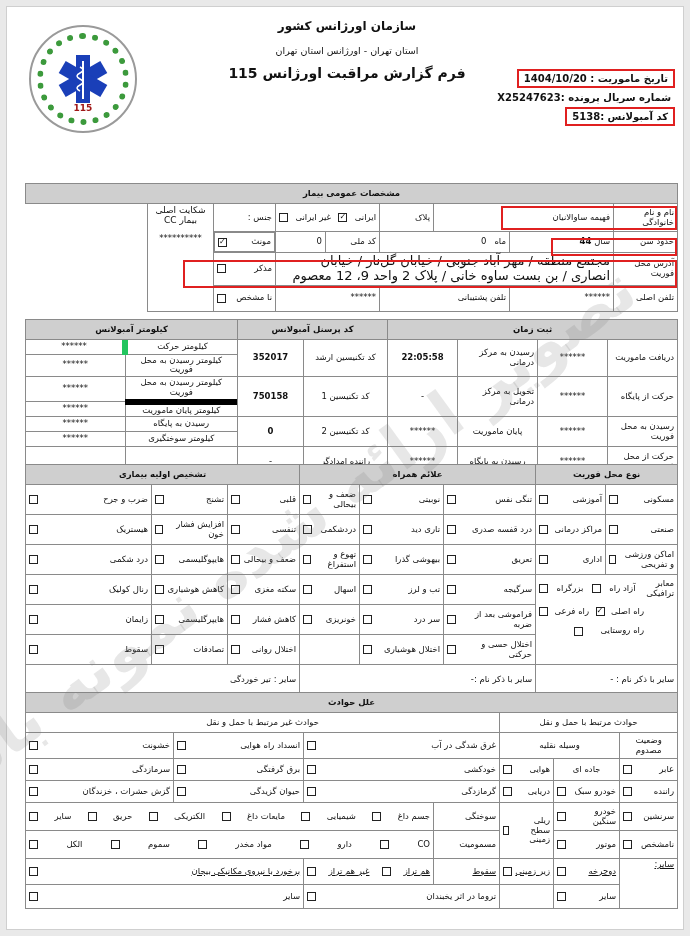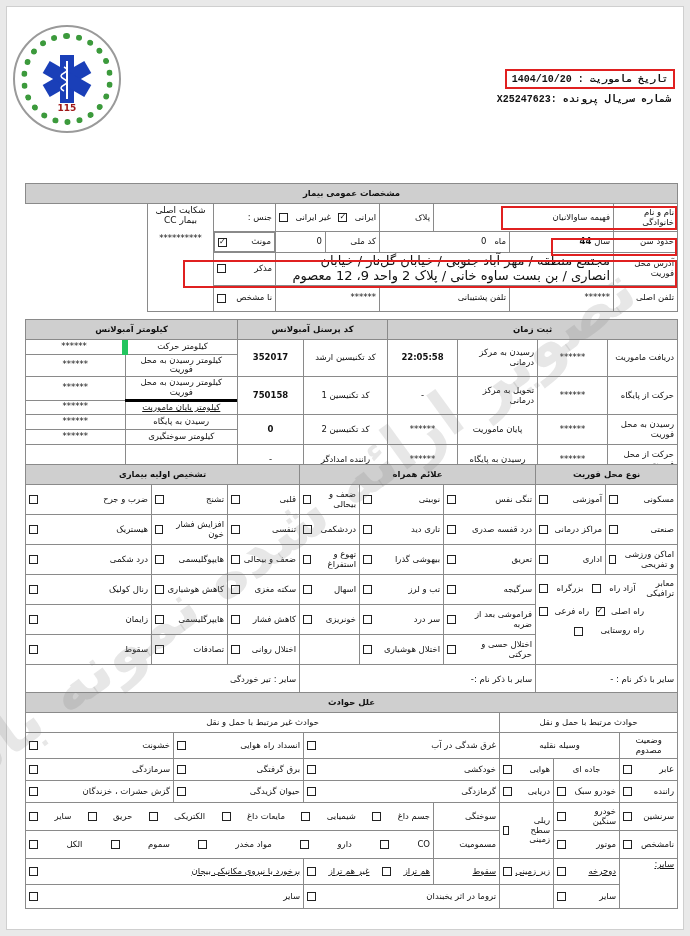--- a/index.html
+++ b/index.html
@@ -12,42 +12,42 @@
     position: absolute; left: 6px; top: 6px; width: 678px; height: 924px;
     background: #fff; border: 1px solid #cfcfcf;
   }
   .watermark {
     position: absolute; left: 60px; top: 420px; width: 620px;
     transform: rotate(-36deg); transform-origin: center;
     font-size: 64px; font-weight: bold; color: rgba(120,120,120,0.18);
     direction: rtl; white-space: nowrap; pointer-events: none; z-index: 5;
   }
   .logo {
-    position: absolute; left: 6px; top: 18px; width: 108px; height: 108px;
+    position: absolute; left: 22px; top: 18px; width: 108px; height: 108px;
     border-radius: 50%; border: 2px solid #9a9a9a; background: #fff;
     display: flex; align-items: center; justify-content: center;
   }
   .logo .ring {
     position: absolute; inset: 6px; border-radius: 50%;
     border: 6px dotted #3c9a3c;
   }
   .logo .code {
     position: absolute; bottom: 18px; width: 100%; text-align: center;
     color: #a01818; font-weight: bold; font-size: 9px;
   }
   .hdr-center {
     position: absolute; left: 190px; top: 10px; width: 300px;
     text-align: center; direction: rtl;
   }
   .hdr-center .org { font-weight: bold; font-size: 12px; margin-top: 2px; }
   .hdr-center .prov { font-size: 9.5px; margin-top: 12px; }
   .hdr-center .title { font-weight: bold; font-size: 14px; margin-top: 9px; }
   .hdr-right {
     position: absolute; right: 8px; top: 62px; width: 180px;
-    direction: rtl; text-align: right; font-size: 10px; font-weight: bold; font-family: Liberation Mono, monospace;
+    direction: rtl; text-align: right; font-size: 10px; font-weight: bold;
   }
   .hl { border: 2px solid #e02020; padding: 2px 5px; display: inline-block; }
   .hdr-right .row { margin-bottom: 4px; }
 
   table.form {
     position: absolute; left: 18px; border-collapse: collapse;
     direction: rtl; width: 652px; table-layout: fixed;
   }
   table.form td {
     border: 1px solid #8a8a8a; padding: 1px 3px; vertical-align: middle;
@@ -82,24 +82,30 @@
         <rect x="21" y="4" width="14" height="48"></rect>
         <rect x="21" y="4" width="14" height="48" transform="rotate(60 28 28)"></rect>
         <rect x="21" y="4" width="14" height="48" transform="rotate(-60 28 28)"></rect>
       </g>
       <path d="M28 10 L28 48" stroke="#fff" stroke-width="2"></path>
       <path d="M25 16 q6 3 0 6 q-6 3 0 6 q6 3 0 6 q-6 3 0 6" stroke="#fff" stroke-width="1.5" fill="none"></path>
     </svg>
     <div class="code">115</div>
   </div>
 
+  <div class="hdr-center">
+    <div class="org">سازمان اورژانس کشور</div>
+    <div class="prov">استان تهران - اورژانس استان تهران</div>
+    <div class="title">فرم گزارش مراقبت اورژانس 115</div>
+  </div>
 
   <div class="hdr-right">
     <div class="row"><span class="hl"><span>تاریخ ماموریت :</span> <span>1404/10/20</span></span></div>
     <div class="row" style="padding-right:4px;"><span>شماره سریال پرونده :</span><span>X25247623</span></div>
+    <div class="row"><span class="hl"><span>کد آمبولانس :</span><span>5138</span></span></div>
   </div>
 
   <table class="form" style="top:176px;">
     <colgroup>
       <col style="width:64px">
         <col style="width:104px">
         <col style="width:76px">
         <col style="width:54px">
         <col style="width:54px">
         <col style="width:50px">
@@ -217,21 +223,21 @@
       <td class="c">کد تکنیسین 1</td>
       <td class="c b">750158</td>
       <td class="c" style="padding:0;" colspan="2">
         <table style="width:100%;border-collapse:collapse;">
           <tbody>
                 <tr>
                   <td style="border:none;border-left:1px solid #8a8a8a;height:15px;width:112px;" class="c">کیلومتر رسیدن به محل فوریت</td>
                   <td style="border:none;" class="c">******</td>
                 </tr>
           <tr>
-                  <td style="border:none;border-top:3px solid #000000;border-left:1px solid #8a8a8a;height:14px;text-decoration:underline;" class="c">کیلومتر پایان ماموریت</td>
+                  <td style="border:none;border-top:6px solid #000000;border-left:1px solid #8a8a8a;height:14px;" class="c">کیلومتر پایان ماموریت</td>
                   <td style="border:none;border-top:1px solid #8a8a8a;" class="c">******</td>
                 </tr>
         </tbody>
             </table>
       </td>
     </tr>
     <tr style="height:30px;">
       <td>رسیدن به محل فوریت</td>
       <td class="c">******</td>
       <td class="c">پایان ماموریت</td>

